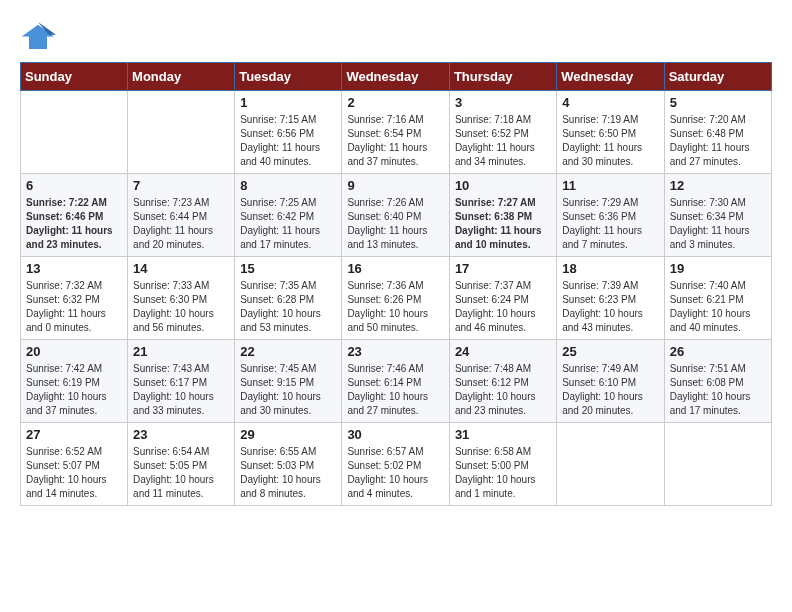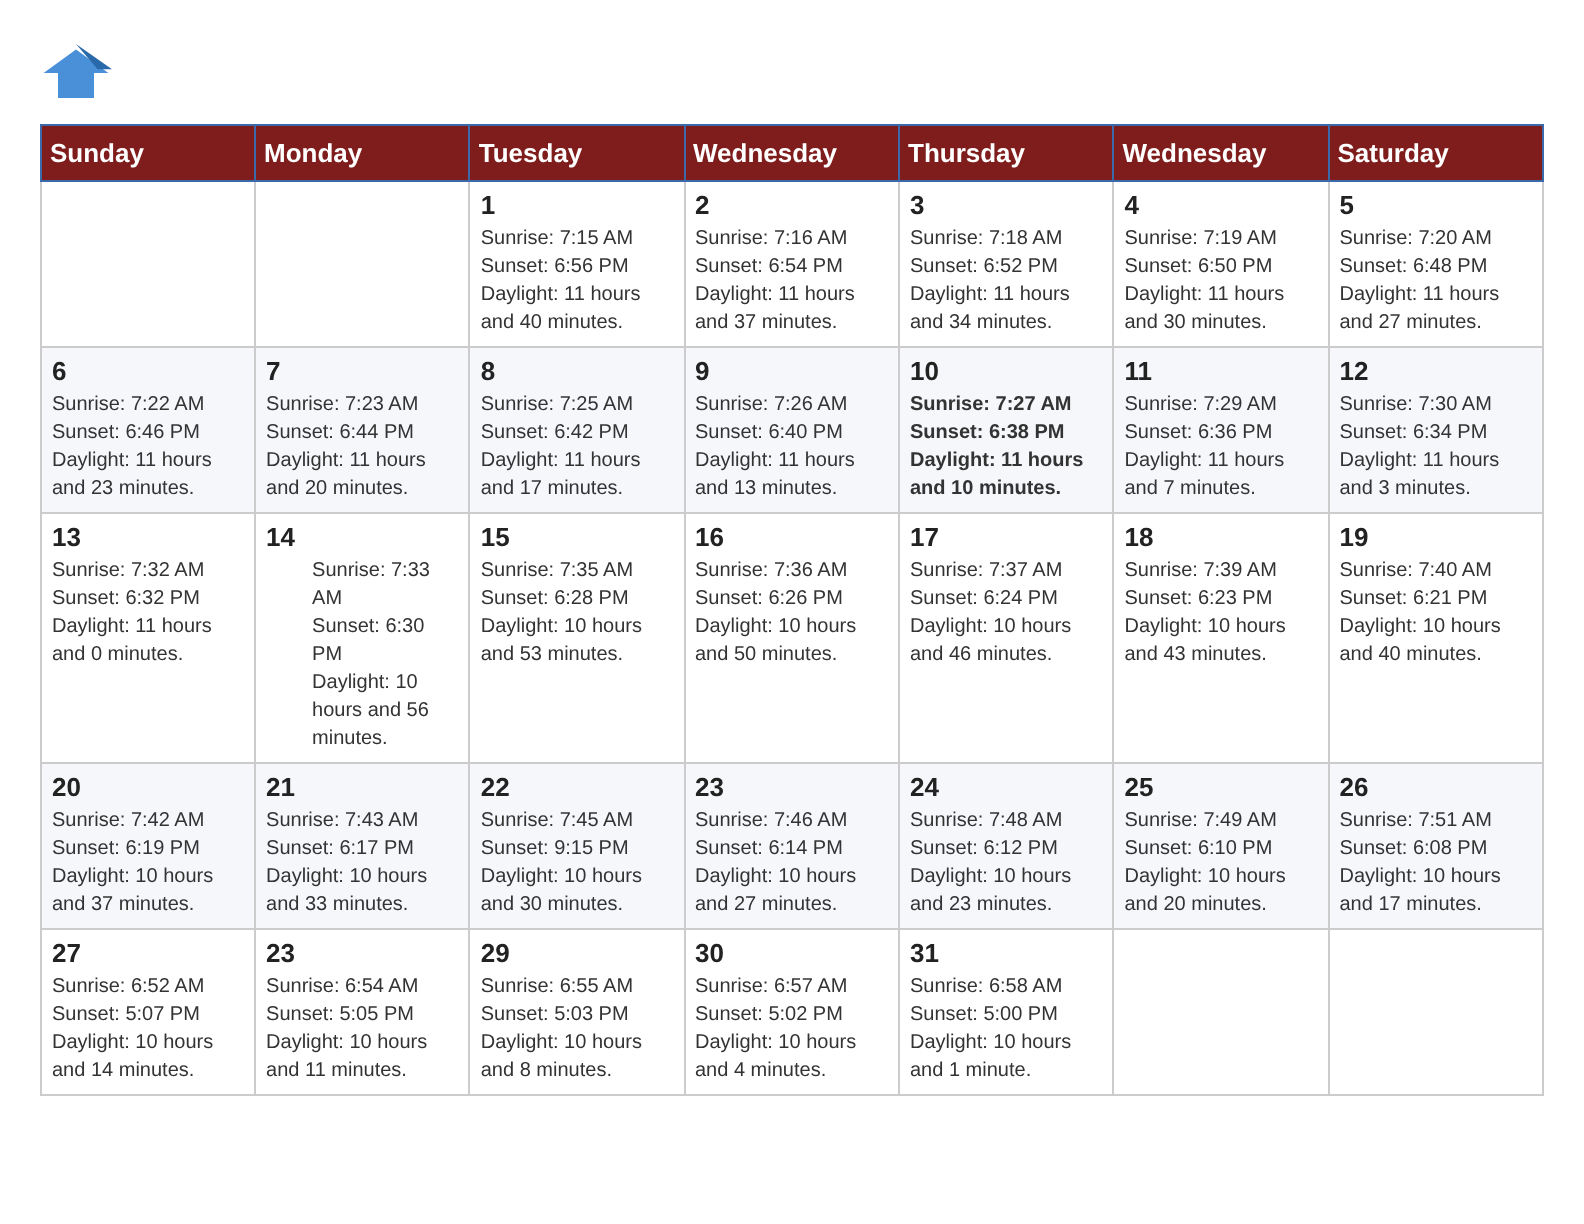--- a/index.html
+++ b/index.html
@@ -150,21 +150,21 @@
         <td>
           <div class="day-number">5</div>
           <div class="day-info" style="white-space: pre-line;">Sunrise: 7:20 AM
 Sunset: 6:48 PM
 Daylight: 11 hours and 27 minutes.</div>
         </td>
       </tr>
       <tr>
         <td>
           <div class="day-number">6</div>
-          <div class="day-info" style="white-space: pre-line;">Sunrise: 7:22 AM
+          <div class="day-info" style="white-space: pre-line; font-weight: bold;">Sunrise: 7:22 AM
 Sunset: 6:46 PM
 Daylight: 11 hours and 23 minutes.</div>
         </td>
         <td>
           <div class="day-number">7</div>
           <div class="day-info" style="white-space: pre-line;">Sunrise: 7:23 AM
 Sunset: 6:44 PM
 Daylight: 11 hours and 20 minutes.</div>
         </td>
         <td>
@@ -200,21 +200,21 @@
       </tr>
       <tr>
         <td>
           <div class="day-number">13</div>
           <div class="day-info" style="white-space: pre-line;">Sunrise: 7:32 AM
 Sunset: 6:32 PM
 Daylight: 11 hours and 0 minutes.</div>
         </td>
         <td>
           <div class="day-number">14</div>
-          <div class="day-info" style="white-space: pre-line; margin-left: 23px;">Sunrise: 7:33 AM
+          <div class="day-info" style="white-space: pre-line;">Sunrise: 7:33 AM
 Sunset: 6:30 PM
 Daylight: 10 hours and 56 minutes.</div>
         </td>
         <td>
           <div class="day-number">15</div>
           <div class="day-info" style="white-space: pre-line;">Sunrise: 7:35 AM
 Sunset: 6:28 PM
 Daylight: 10 hours and 53 minutes.</div>
         </td>
         <td>

